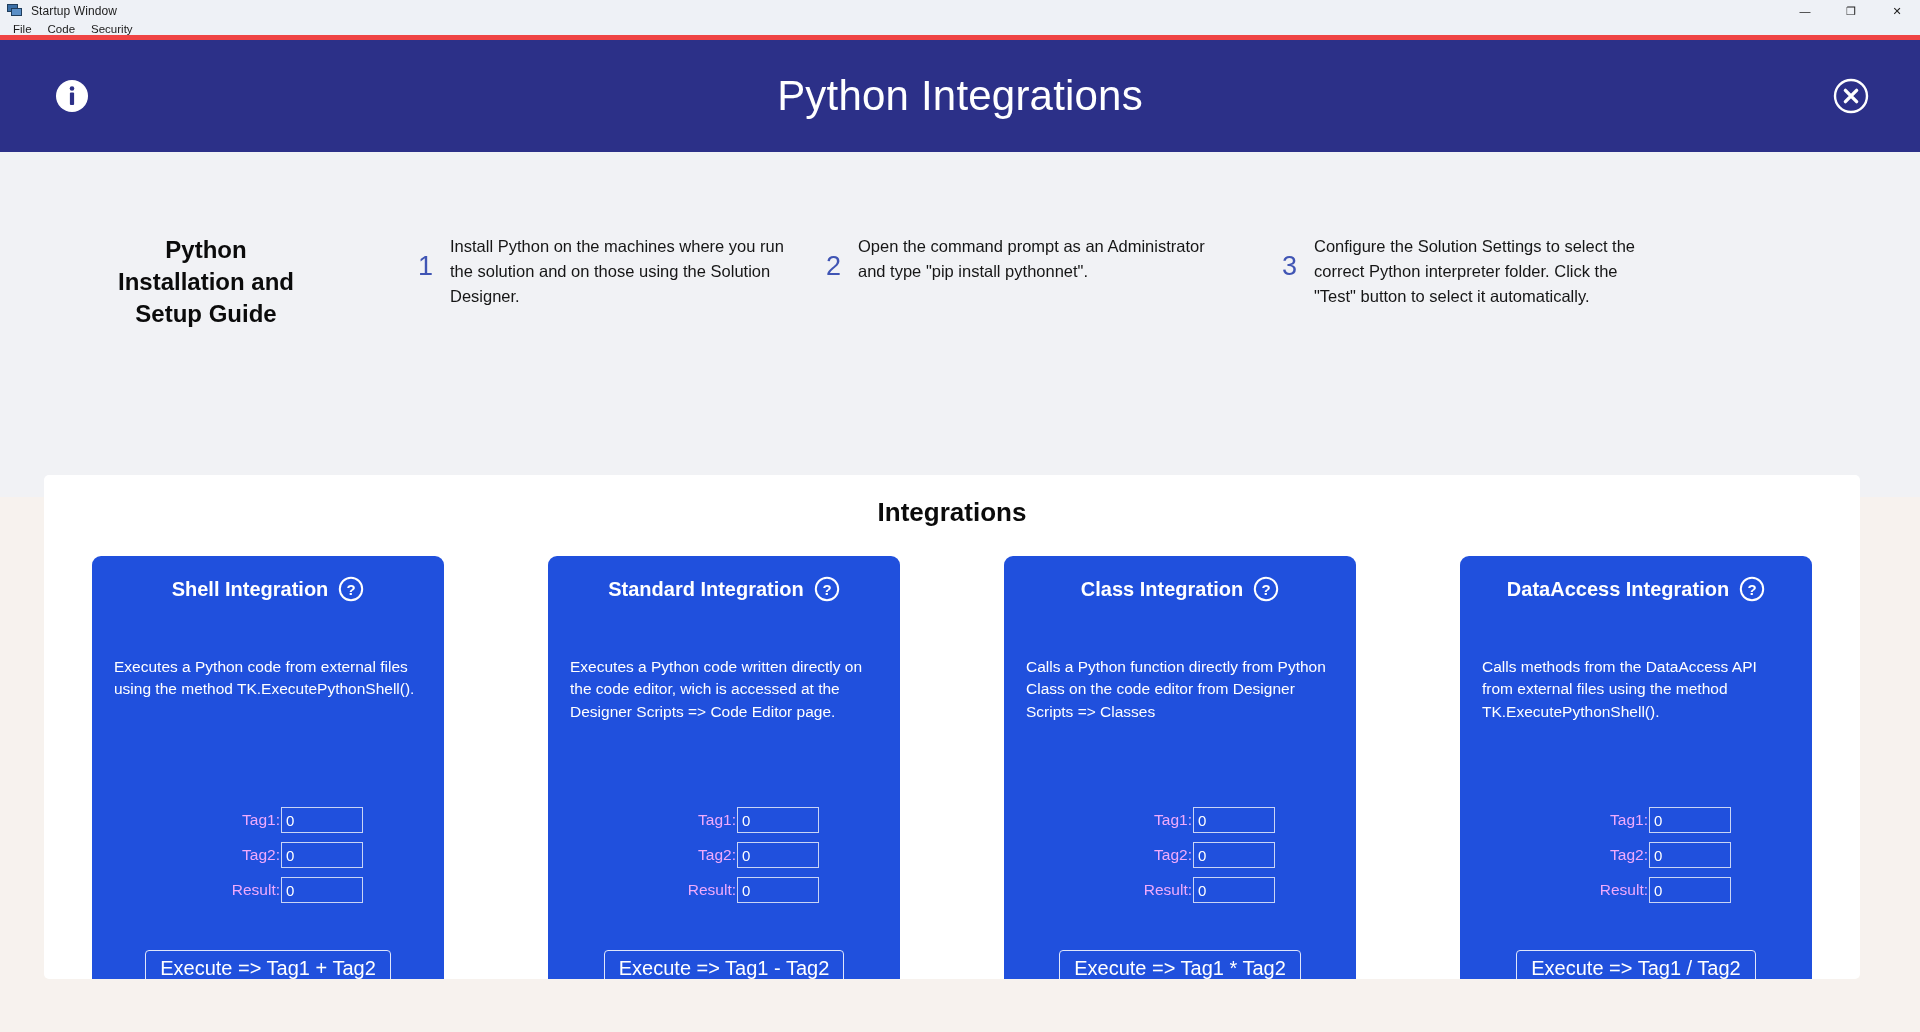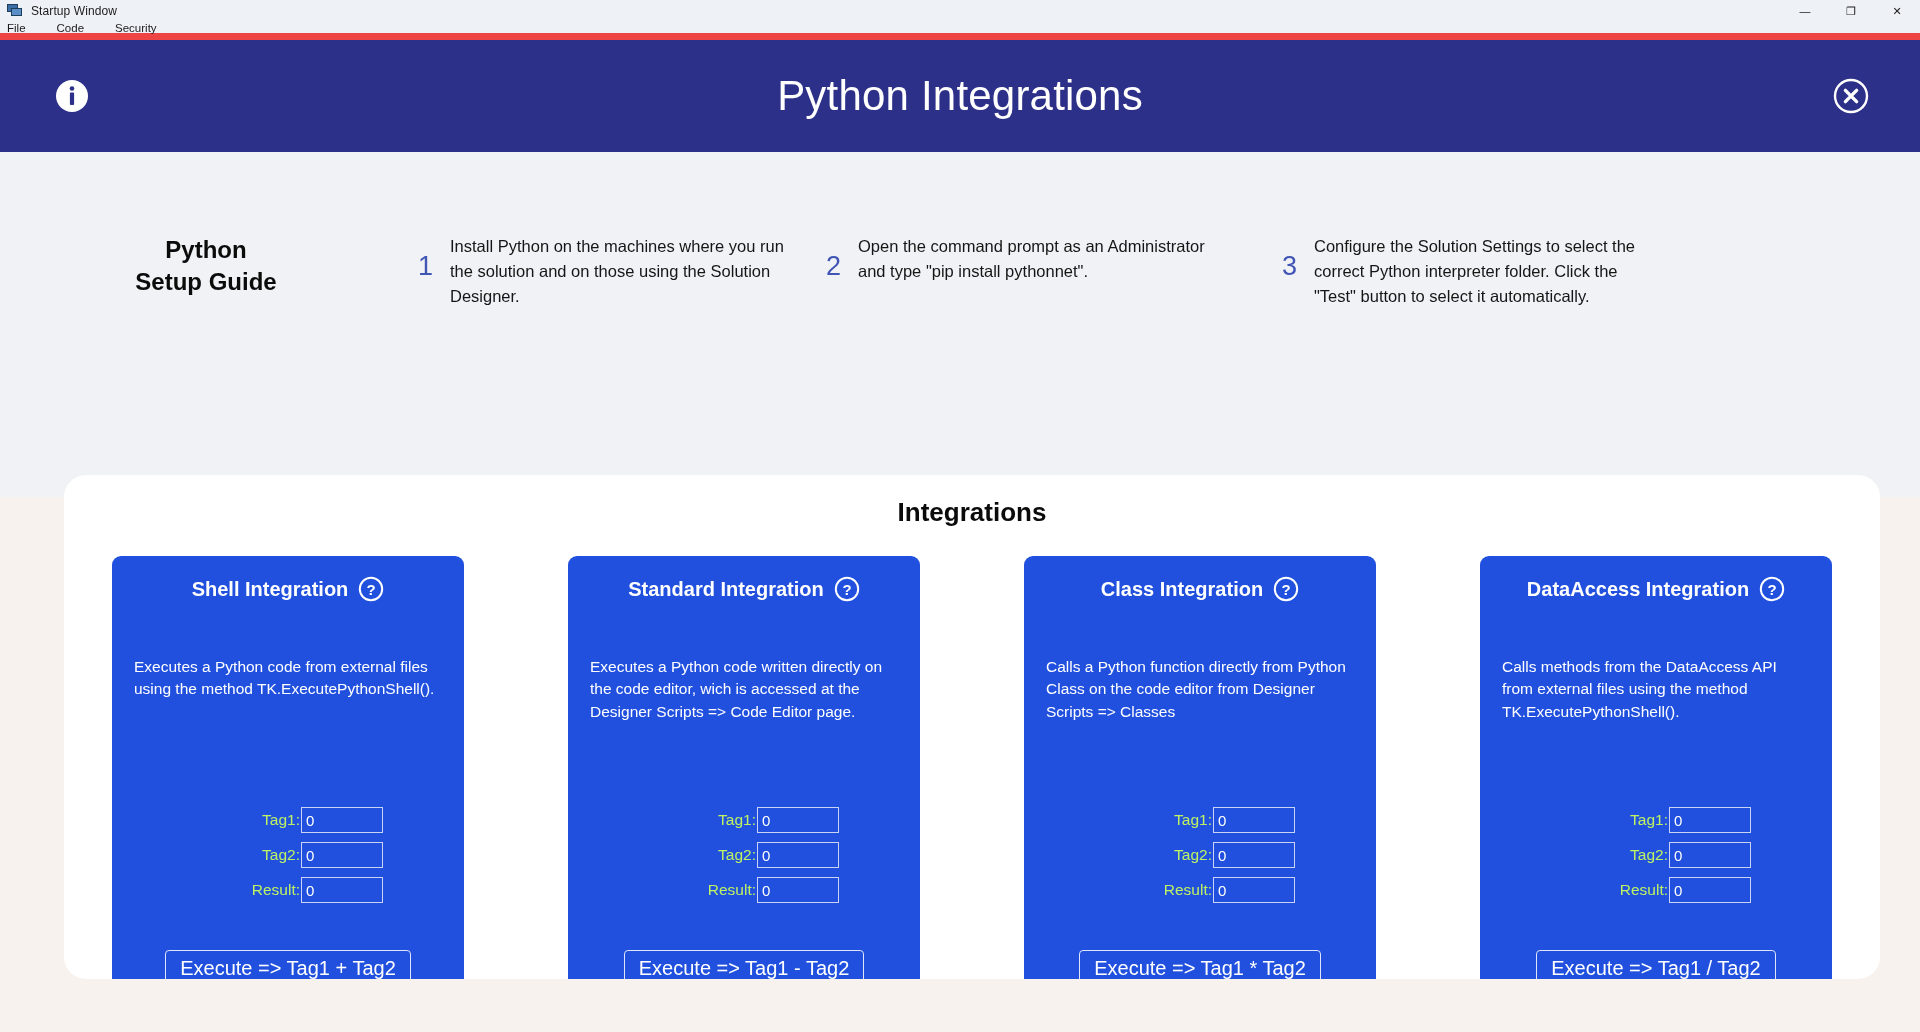--- a/index.html
+++ b/index.html
@@ -53,22 +53,23 @@
     font-size: 11px; color: #202020;
     line-height: 1;
   }
 
   
   .menubar {
     height: 18px;
     background: #eef1f6;
     display: flex;
     align-items: center;
-    gap: 17px;
-    border-bottom: 7px solid #ef4444;
+    padding-left: 6px;
+    gap: 2px;
+    border-bottom: 5px solid #ef4444;
   }
   .menu-item {
     font-size: 11.5px;
     color: #1b1b1b;
     padding: 1px 7px;
     line-height: 14px;
   }
 
   
   .banner {
@@ -136,24 +137,24 @@
   .step-text {
     font-size: 16.5px;
     color: #161616;
     line-height: 1.52;
   }
   .step-3 { margin-left: 76px; }
 
   
   .panel {
     position: absolute;
-    left: 64px; top: 475px;
+    left: 44px; top: 475px;
     width: 1816px; height: 504px;
     background: #ffffff;
-    border-radius: 22px;
+    border-radius: 5px;
   }
   .panel-title {
     text-align: center;
     font-size: 26px;
     font-weight: bold;
     color: #0b0b0b;
     padding-top: 22px;
   }
 
   .cards {
@@ -200,21 +201,21 @@
     gap: 9px;
     align-items: center;
   }
   .field-row {
     display: flex;
     align-items: center;
     justify-content: center;
     width: 100%;
   }
   .field-label {
-    color: #bef264;
+    color: #f0abfc;
     font-size: 15.5px;
     width: 108px;
     text-align: right;
     padding-right: 1px;
   }
   .field-input {
     width: 82px;
     height: 26px;
     background: transparent;
     border: 1px solid #c9d4f5;
@@ -286,20 +287,21 @@
       <circle cx="19" cy="19" r="16" fill="none" stroke="#ffffff" stroke-width="2.4"></circle>
       <path d="M13.4 13.4 L24.6 24.6 M24.6 13.4 L13.4 24.6" stroke="#ffffff" stroke-width="3.4" stroke-linecap="round"></path>
     </svg>
   </span>
 </div>
 
 <div class="guide">
   <div class="guide-inner">
     <div class="guide-heading">
       <div>Python</div>
+      <div>Installation and</div>
       <div>Setup Guide</div>
     </div>
 
     <div class="step">
       <div class="step-num">1</div>
       <div class="step-text">Install Python on the machines where you run the solution and on those using the Solution Designer.</div>
     </div>
 
     <div class="step">
       <div class="step-num">2</div>

